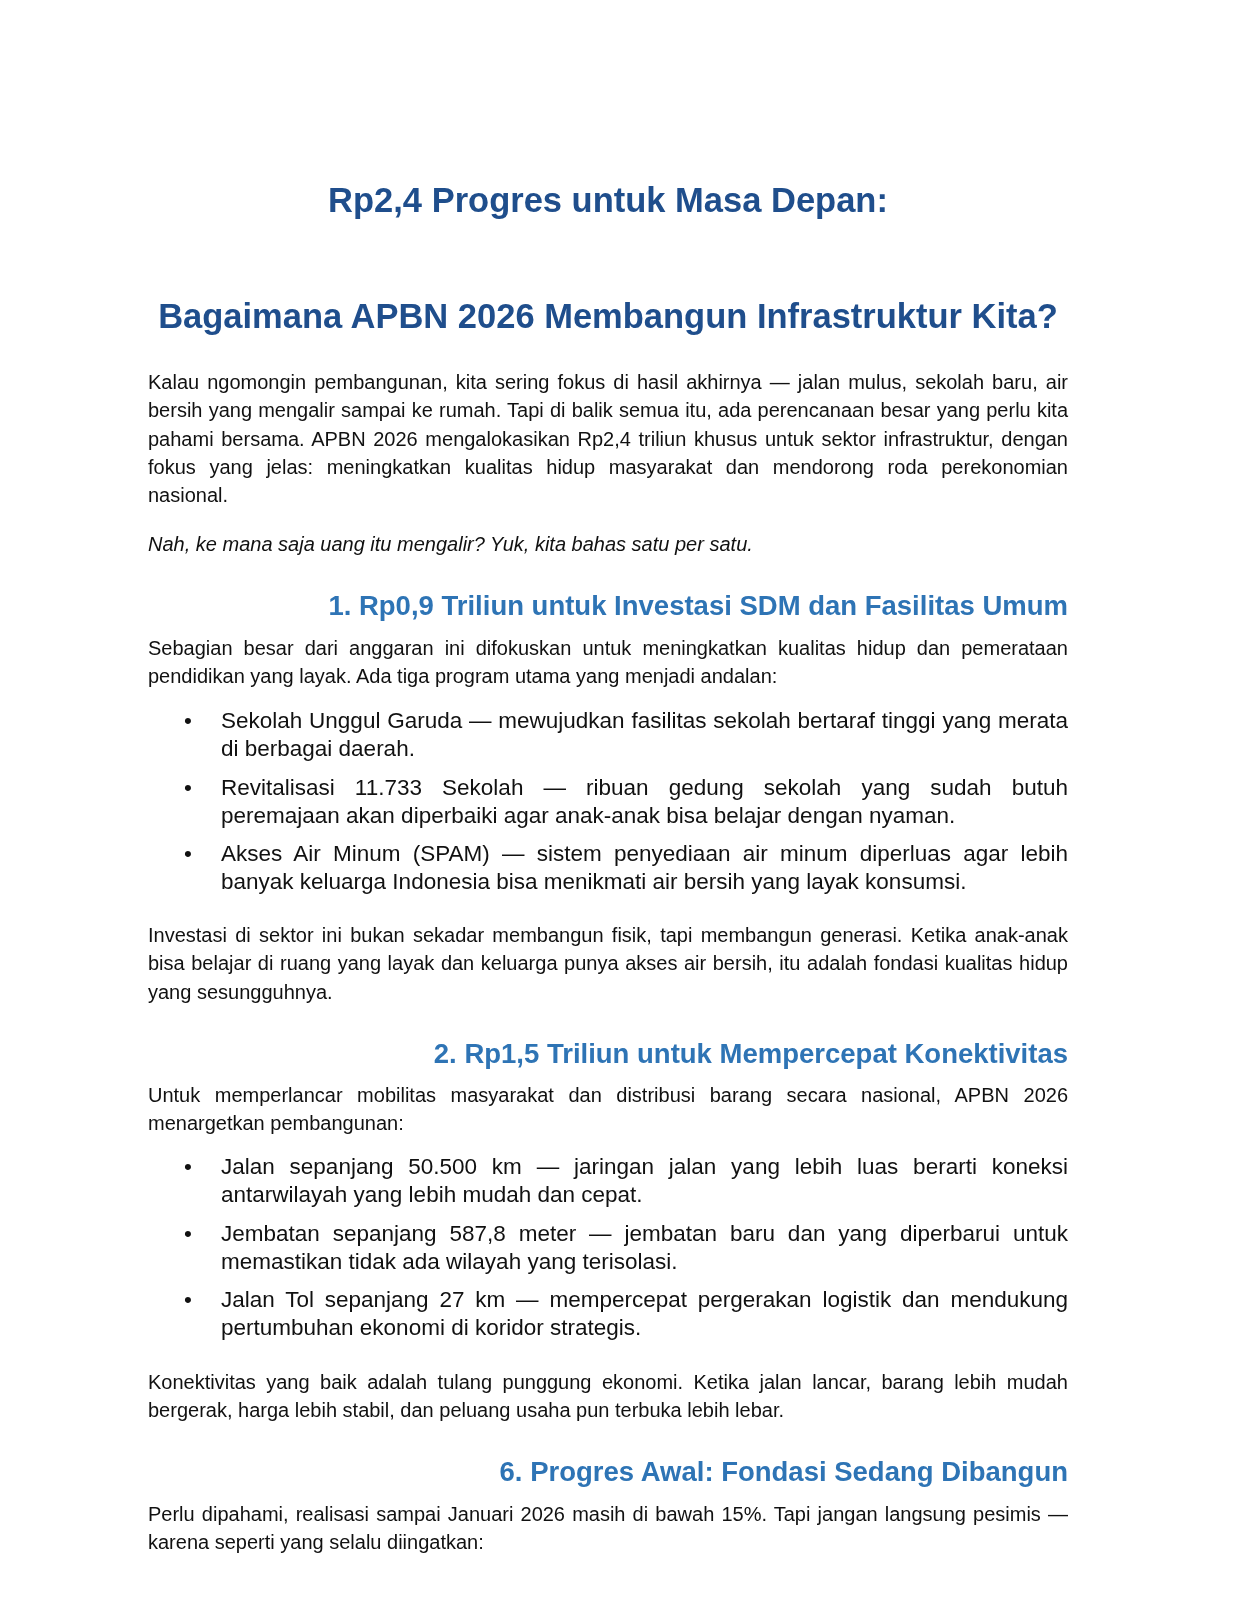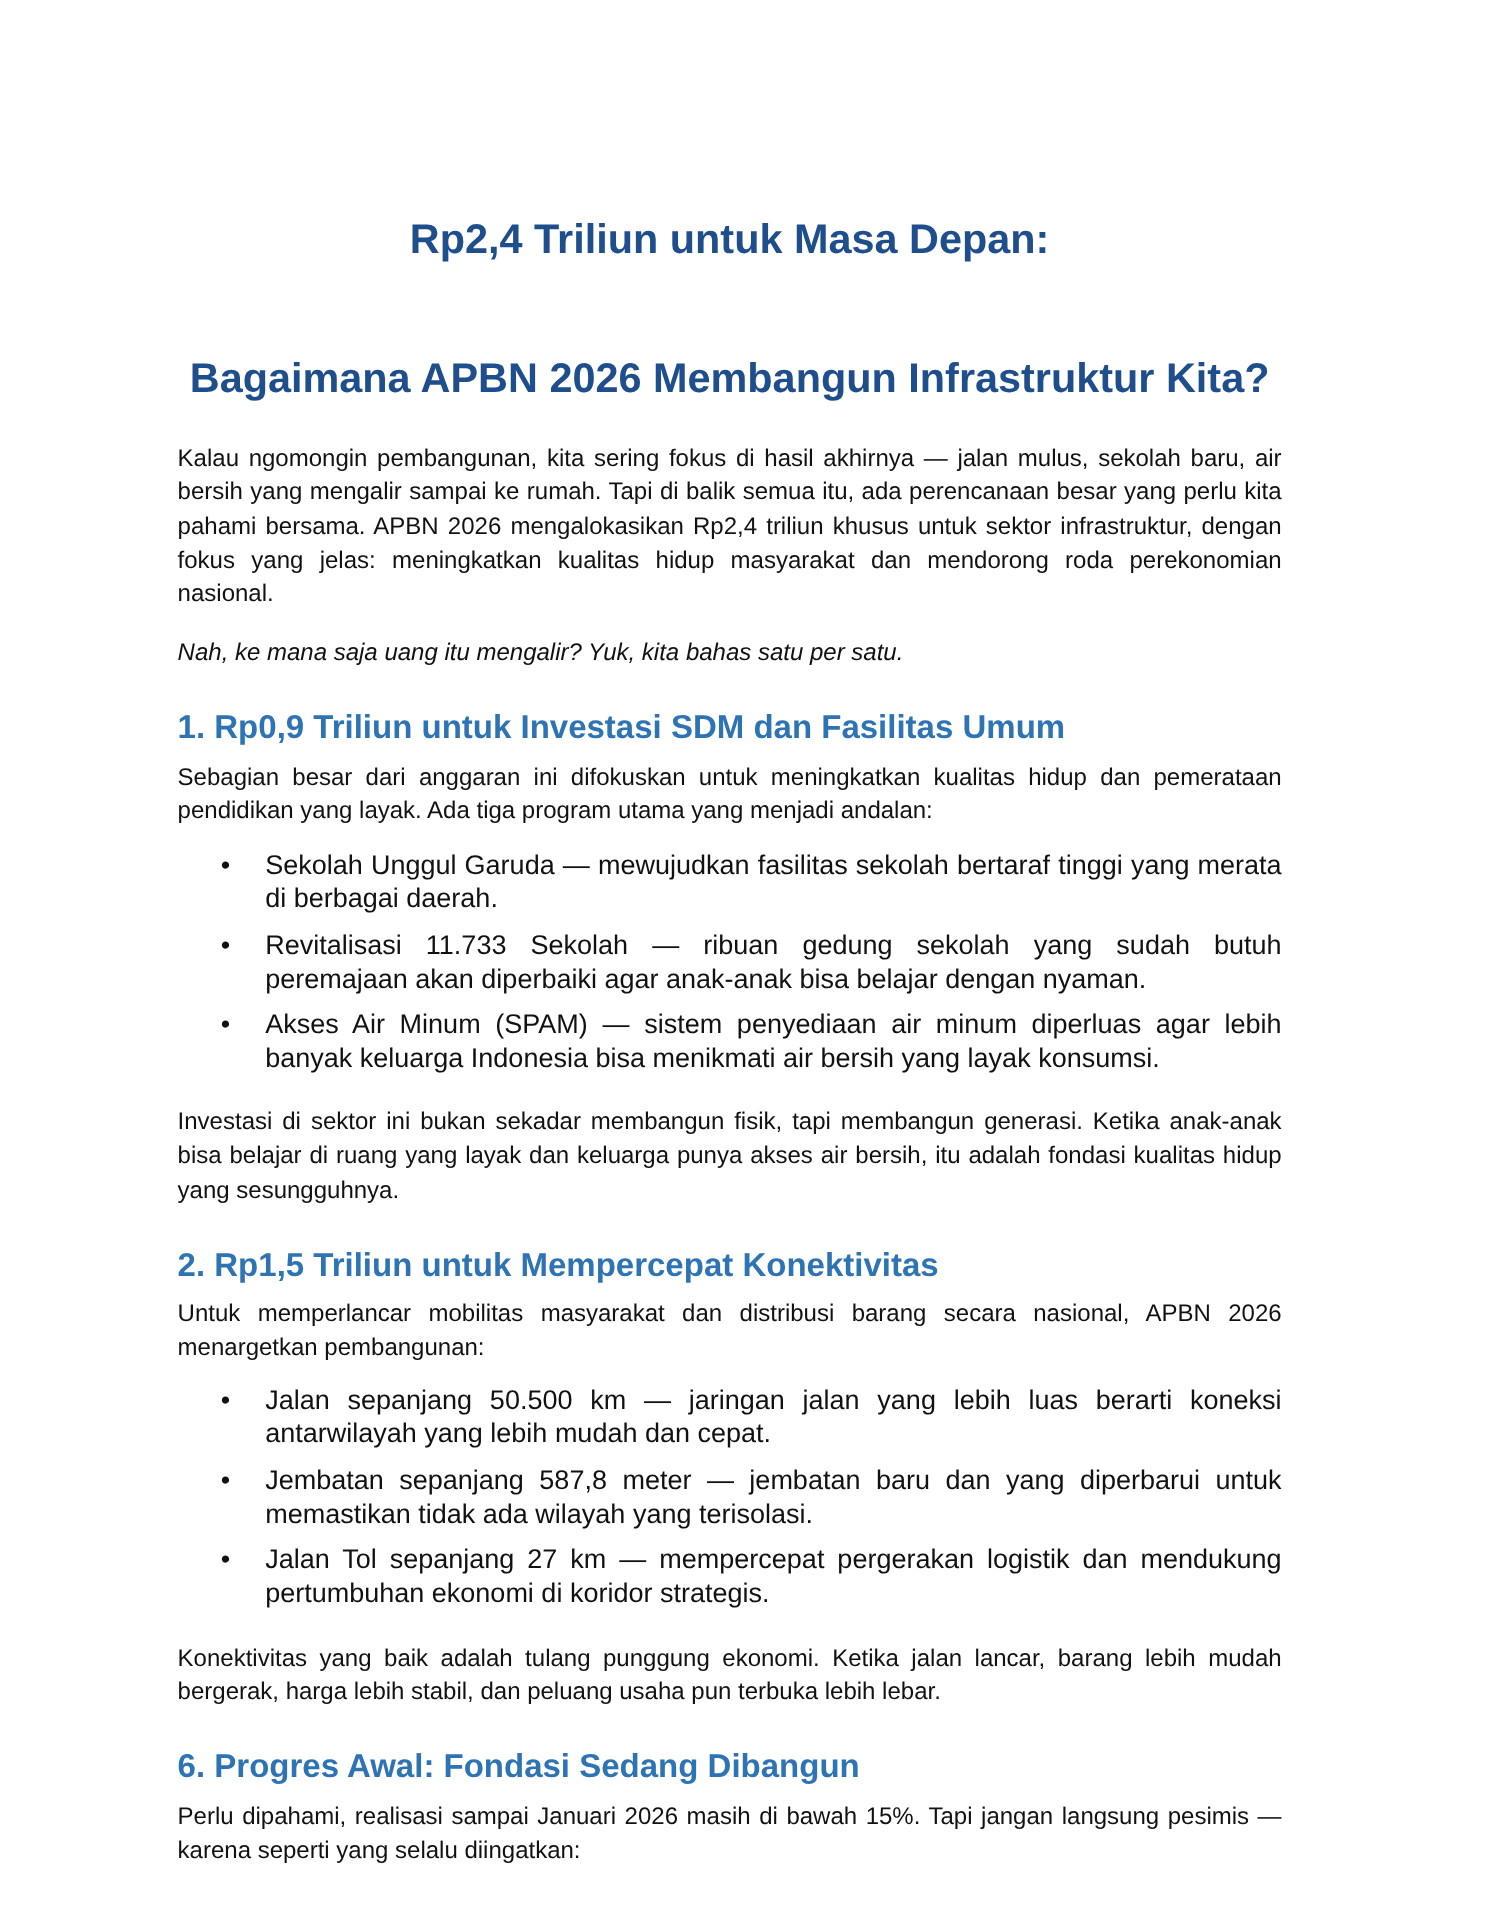--- a/index.html
+++ b/index.html
@@ -4,30 +4,30 @@
   <style>
     html, body { margin: 0; padding: 0; background: #ffffff; }
     body { width: 1240px; height: 1599px; overflow: hidden; position: relative; font-family: "Liberation Sans", sans-serif; color: #111111; }
     .page { position: absolute; left: 148px; top: 0; width: 920px; }
     .title { text-align: center; color: #1f4e8c; font-weight: bold; font-size: 34.5px; line-height: 40px; margin: 0; }
     .title1 { position: absolute; top: 180px; left: 0; width: 920px; }
     .title2 { position: absolute; top: 252px; left: 0; width: 920px; margin-top: 44px; }
     .p { font-size: 20px; line-height: 28.3px; text-align: justify; margin: 0; }
     .blk { position: absolute; left: 0; width: 920px; }
     .it { font-style: italic; }
-    .h2 { color: #2e74b5; font-weight: bold; font-size: 27.5px; line-height: 32px; margin: 0; }
+    .h2 { color: #2e74b5; font-weight: bold; font-size: 27.5px; line-height: 32px; margin: 0; text-align: right; }
     ul.bl { list-style: none; margin: 0; padding: 0; }
     ul.bl li { position: relative; padding-left: 73px; font-size: 22.5px; line-height: 28.3px; text-align: justify; margin-bottom: 10px; }
     ul.bl li .bullet { position: absolute; left: 36px; top: 0; }
   </style>
 </head>
 <body>
 
 <div class="page">
-  <h1 class="title title1">Rp2,4 Triliun untuk Masa Depan:</h1>
+  <h1 class="title title1">Rp2,4 Progres untuk Masa Depan:</h1>
   <h1 class="title title2">Bagaimana APBN 2026 Membangun Infrastruktur Kita?</h1>
 
   <p class="p blk" style="top:368px">Kalau ngomongin pembangunan, kita sering fokus di hasil akhirnya — jalan mulus, sekolah baru, air bersih yang mengalir sampai ke rumah. Tapi di balik semua itu, ada perencanaan besar yang perlu kita pahami bersama. APBN 2026 mengalokasikan Rp2,4 triliun khusus untuk sektor infrastruktur, dengan fokus yang jelas: meningkatkan kualitas hidup masyarakat dan mendorong roda perekonomian nasional.</p>
   <p class="p blk it" style="top:530px">Nah, ke mana saja uang itu mengalir? Yuk, kita bahas satu per satu.</p>
 
   <h2 class="h2 blk" style="top:590px">1. Rp0,9 Triliun untuk Investasi SDM dan Fasilitas Umum</h2>
   <p class="p blk" style="top:634px">Sebagian besar dari anggaran ini difokuskan untuk meningkatkan kualitas hidup dan pemerataan pendidikan yang layak. Ada tiga program utama yang menjadi andalan:</p>
   <ul class="bl blk" style="top:707px">
     <li><span class="bullet">•</span><span>Sekolah Unggul Garuda — mewujudkan fasilitas sekolah bertaraf tinggi yang merata di berbagai daerah.</span></li>
     <li><span class="bullet">•</span><span>Revitalisasi 11.733 Sekolah — ribuan gedung sekolah yang sudah butuh peremajaan akan diperbaiki agar anak-anak bisa belajar dengan nyaman.</span></li>

